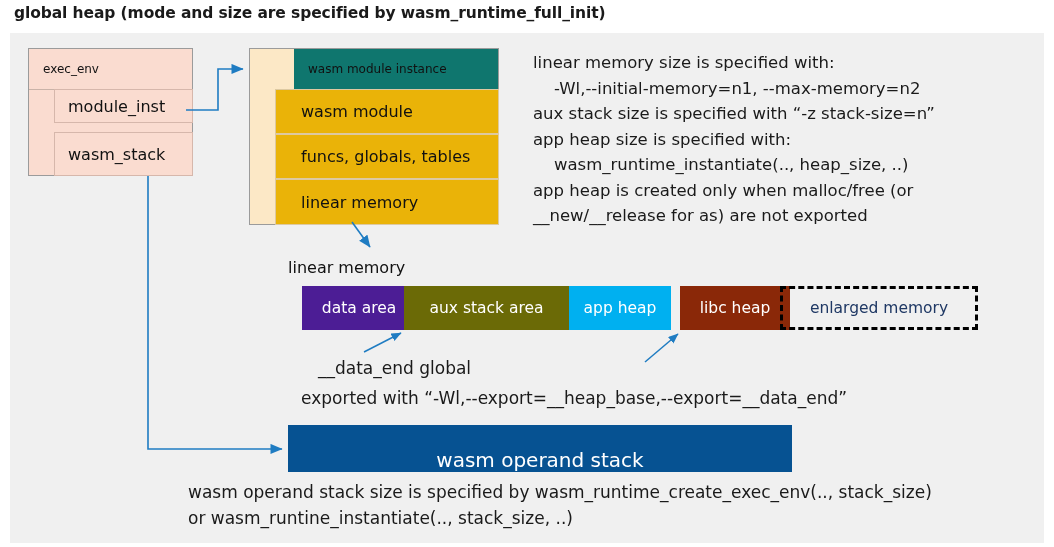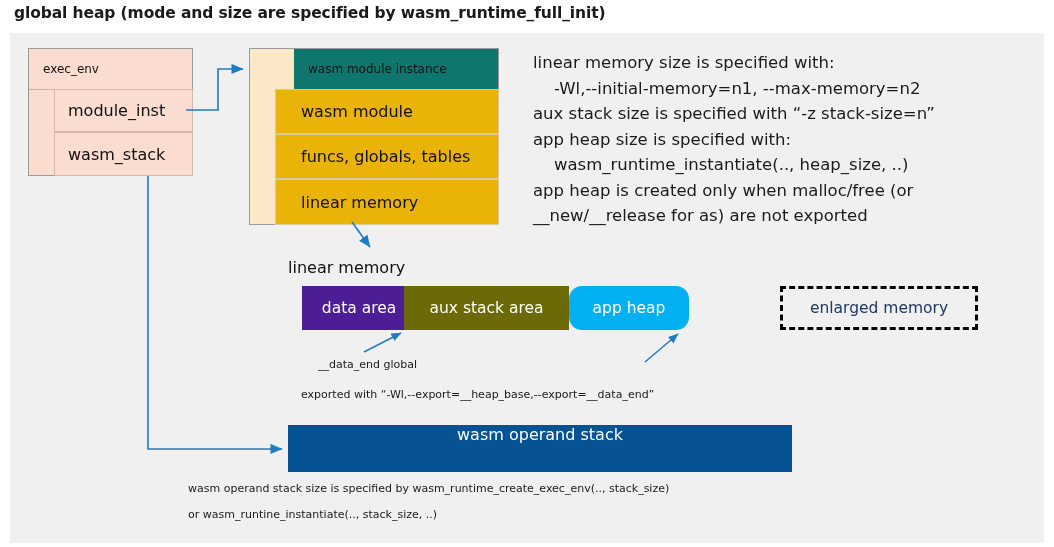--- a/index.html
+++ b/index.html
@@ -22,41 +22,41 @@
   .peachhdr{background:#0f766e;border-bottom:1px solid #d9c79e;margin-left:44px;}
   .rowpink{background:#fadcd0;border-color:#d6b7ab;}
   .rowpeach{background:#eab308;border-color:#ddc9a1;padding-left:12px;}
 
   
   .lm-label{position:absolute;font-size:16px;white-space:nowrap;}
   .seg{position:absolute;top:286px;height:44px;box-sizing:border-box;display:flex;align-items:center;justify-content:center;color:#ffffff;font-size:15.5px;white-space:nowrap;}
   .seg.dashed{background:transparent;border:3px dashed #000000;color:#1f3864;}
 
   
-  .opstack{position:absolute;left:288px;top:425px;width:504px;height:47px;background:#065292;color:#fff;display:flex;align-items:flex-start;justify-content:center;font-size:16px;}
+  .opstack{position:absolute;left:288px;top:425px;width:504px;height:47px;background:#065292;color:#fff;display:flex;align-items:flex-end;justify-content:center;font-size:20px;}
 
   
   .tblock{position:absolute;font-size:16.5px;line-height:25.5px;color:#1a1a1a;white-space:pre;}
-  .ann{position:absolute;font-size:11px;color:#1a1a1a;white-space:nowrap;}
+  .ann{position:absolute;font-size:17px;color:#1a1a1a;white-space:nowrap;}
 
   svg.ov{position:absolute;left:0;top:0;width:1054px;height:547px;pointer-events:none;}
 </style>
 </head>
 <body>
 
 <div id="root">
 
   <div class="title">global heap (mode and size are specified by wasm_runtime_full_init)</div>
 
   <div class="panel"></div>
 
   <div class="sbox pink" style="left:28px;top:48px;width:165px;height:128px;">
     <div class="hdr pinkhdr" style="height:41px;">exec_env</div>
   </div>
-  <div class="srow rowpink" style="left:54px;top:89px;width:139px;height:43px;">
+  <div class="srow rowpink" style="left:54px;top:89px;width:139px;height:34px;">
     <span>module_inst</span>
   </div>
   <div class="srow rowpink" style="left:54px;top:132px;width:139px;height:44px;">
     <span>wasm_stack</span>
   </div>
 
   <div class="sbox peach" style="left:249px;top:48px;width:250px;height:177px;">
     <div class="hdr peachhdr" style="height:41px;">wasm module instance</div>
   </div>
   <div class="srow rowpeach" style="left:275px;top:89px;width:224px;height:45px;">
@@ -78,22 +78,25 @@
 __new/__release for as) are not exported</div>
 
   <div class="lm-label" style="left:288px;top:258px;">linear memory</div>
 
   <div class="seg" style="left:290px;width:114px;background:#4c1d95;margin-left:12px;">
     <span>data area</span>
   </div>
   <div class="seg" style="left:404px;width:165px;background:#6b6a06;">
     <span>aux stack area</span>
   </div>
-  <div class="seg" style="left:569px;width:120px;background:#00b0f0;border-radius:13px;">
+  <div class="seg" style="left:569px;width:102px;background:#00b0f0;">
     <span>app heap</span>
+  </div>
+  <div class="seg" style="left:680px;width:110px;background:#8a2808;">
+    <span>libc heap</span>
   </div>
   <div class="seg dashed" style="left:780px;width:198px;">
     <span>enlarged memory</span>
   </div>
 
   <div class="ann" style="left:318px;top:358px;">__data_end global</div>
   <div class="ann" style="left:301px;top:388px;">exported with “-Wl,--export=__heap_base,--export=__data_end”</div>
 
   <div class="opstack">
     <span>wasm operand stack</span>

